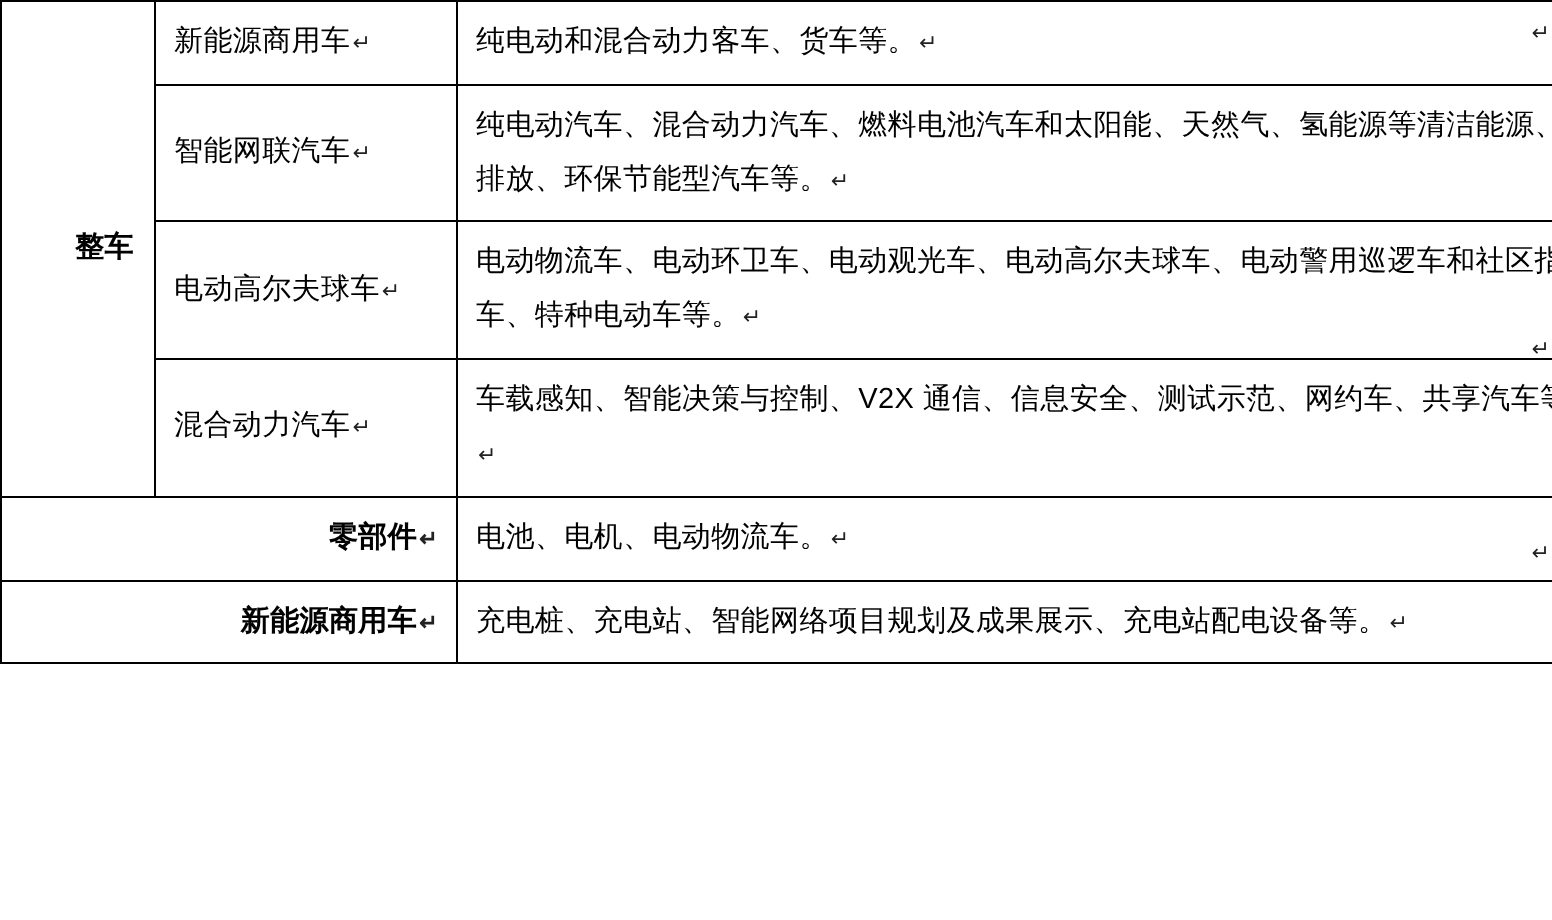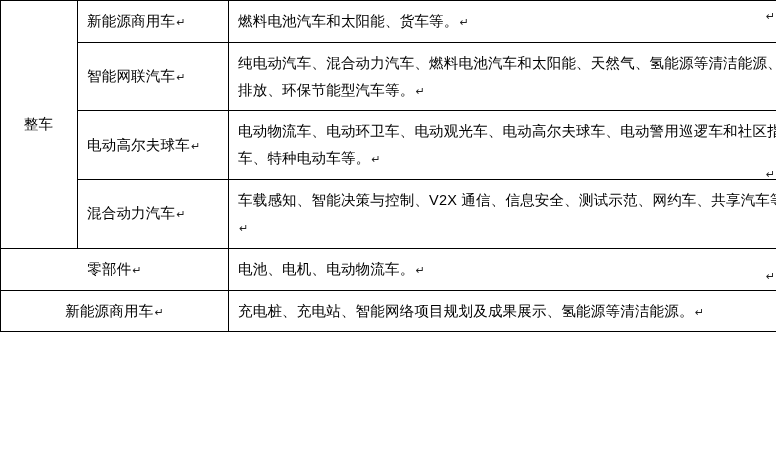--- a/index.html
+++ b/index.html
@@ -29,22 +29,23 @@
     border: 1px solid #000000;
     vertical-align: middle;
     padding: 7px 9px;
     font-size: 14.5px;
     line-height: 1.85;
     font-family: "Liberation Sans", sans-serif;
     letter-spacing: 0.2px;
   }
   td.col-a {
     width: 58px;
-    text-align: center;
+    text-align: right;
     padding-left: 10px;
+    font-weight: bold;
   }
   td.col-b {
     width: 132px;
     text-align: left;
     padding-left: 12px;
   }
   td.col-c {
     width: 564px;
     text-align: left;
     padding-left: 10px;
@@ -89,21 +90,21 @@
     <tbody>
 
       <tr>
         <td class="col-a" rowspan="4">
           <span class="cell-text">整车</span><span class="mark"></span>
         </td>
         <td class="col-b">
           <span class="cell-text">新能源商用车</span><span class="mark">↵</span>
         </td>
         <td class="col-c">
-          <span class="cell-text">燃料电池汽车和太阳能、货车等。</span><span class="mark">↵</span>
+          <span class="cell-text">纯电动和混合动力客车、货车等。</span><span class="mark">↵</span>
         </td>
       </tr>
 
       <tr>
         <td class="col-b">
           <span class="cell-text">智能网联汽车</span><span class="mark">↵</span>
         </td>
         <td class="col-c">
           <span class="cell-text">纯电动汽车、混合动力汽车、燃料电池汽车和太阳能、天然气、氢能源等清洁能源、低排放、环保节能型汽车等。</span><span class="mark">↵</span>
         </td>
@@ -134,21 +135,21 @@
         <td class="col-c">
           <span class="cell-text">电池、电机、电动物流车。</span><span class="mark">↵</span>
         </td>
       </tr>
 
       <tr>
         <td class="col-a span-b" colspan="2">
           <span class="cell-text">新能源商用车</span><span class="mark">↵</span>
         </td>
         <td class="col-c">
-          <span class="cell-text">充电桩、充电站、智能网络项目规划及成果展示、氢能源等清洁能源。</span><span class="mark">↵</span>
+          <span class="cell-text">充电桩、充电站、智能网络项目规划及成果展示、充电站配电设备等。</span><span class="mark">↵</span>
         </td>
       </tr>
 
     </tbody>
   </table>
 
   <div class="right-marks">
     <span class="rm1">↵</span>
     <span class="rm2">↵</span>
     <span class="rm3">↵</span>

